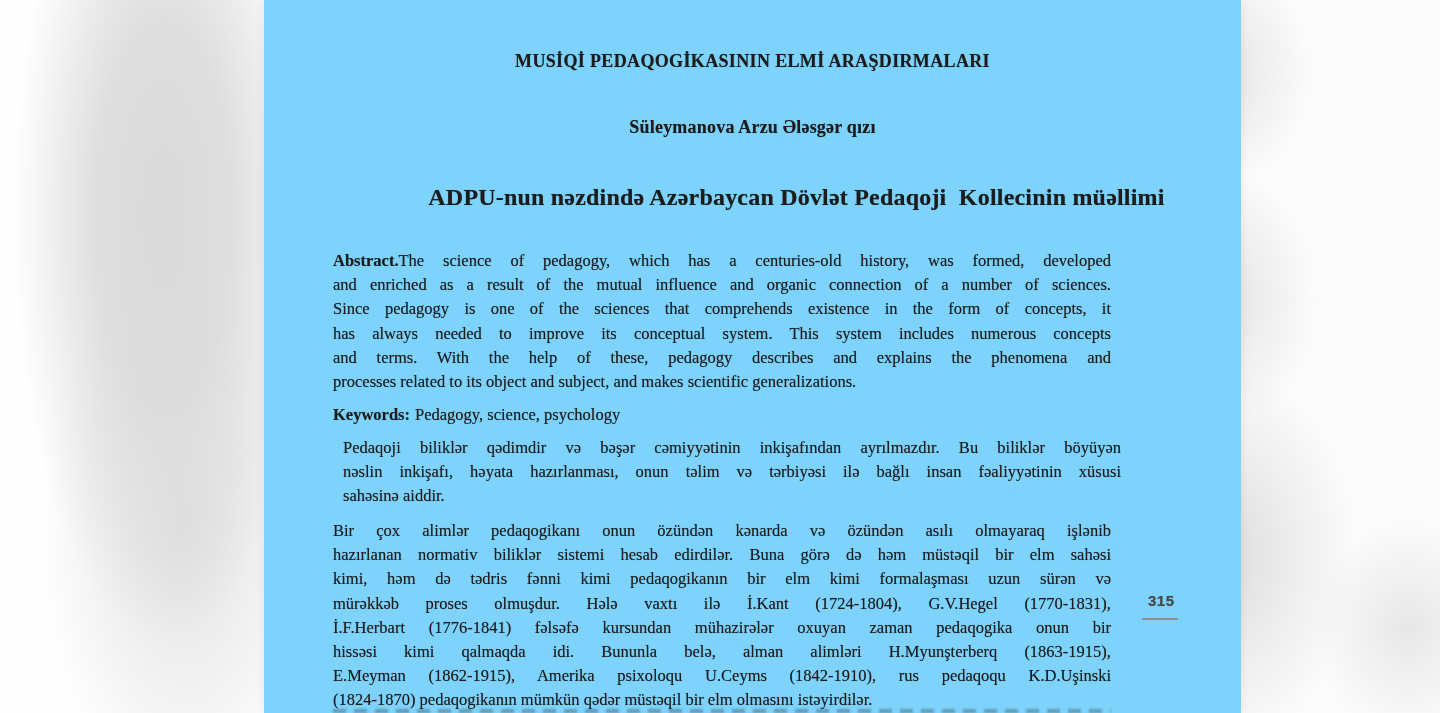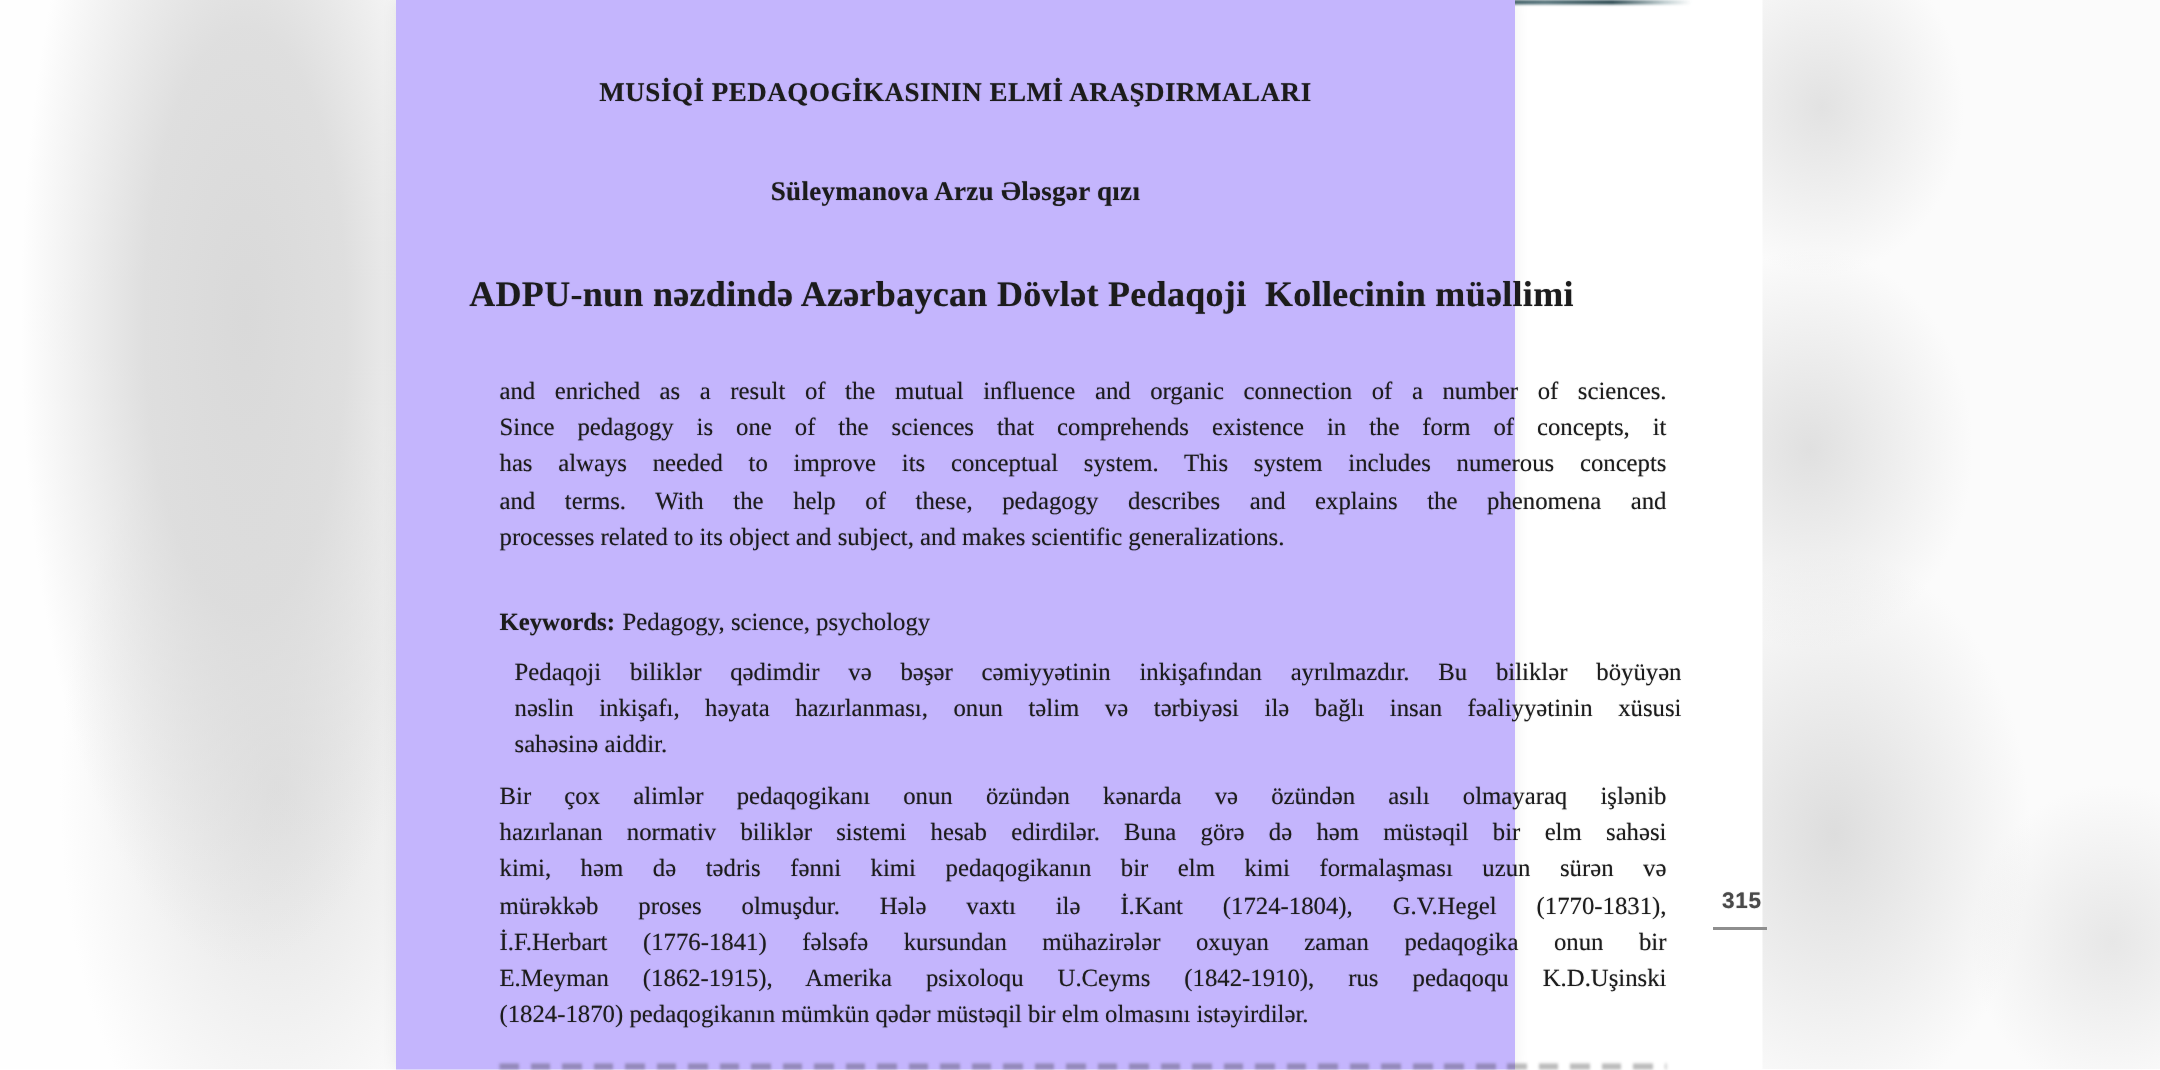--- a/index.html
+++ b/index.html
@@ -31,22 +31,22 @@
   .top-strip {
     position:absolute; left:950px; top:0; width:178px; height:3px;
     background:linear-gradient(90deg,
       rgba(70,105,110,0.75) 0%, rgba(32,66,74,0.9) 20%, rgba(50,86,94,0.8) 45%,
       rgba(28,60,68,0.9) 70%, rgba(120,150,155,0.45) 90%, rgba(160,185,190,0) 100%);
     filter:blur(0.6px);
   }
 
   
   .page {
-    position:absolute; left:264px; top:0; width:746px; height:713px;
-    background:#c4b5fd;
+    position:absolute; left:264px; top:0; width:977px; height:713px;
+    background:#7dd3fc;
     box-shadow:0 0 10px rgba(0,0,0,0.07);
     color:#1c1c1c;
     filter:blur(0.3px);
   }
   .page * { text-shadow:0 0 0.7px rgba(30,30,30,0.5); }
 
   .centerline { position:absolute; left:0; width:100%; text-align:center; font-weight:bold; }
   .title       { top:51px;  font-size:18px; letter-spacing:0.35px; }
   .author      { top:117px; font-size:18px; letter-spacing:0.2px; }
   .affiliation { top:184px; font-size:24px; letter-spacing:0.2px; white-space:pre-wrap;margin-left:44px; }
@@ -90,20 +90,21 @@
 
   <div class="page">
 
     <div class="centerline title">MUSİQİ PEDAQOGİKASININ ELMİ ARAŞDIRMALARI</div>
 
     <div class="centerline author">Süleymanova Arzu Ələsgər qızı</div>
 
     <div class="centerline affiliation">ADPU-nun nəzdində Azərbaycan Dövlət Pedaqoji&nbsp; Kollecinin müəllimi</div>
 
     <div class="textblock abstract">
+      <div class="jline"><span class="runin">Abstract.</span><span>The science of pedagogy, which has a centuries-old history, was formed, developed</span></div>
       <div class="jline">and enriched as a result of the mutual influence and organic connection of a number of sciences.</div>
       <div class="jline">Since pedagogy is one of the sciences that comprehends existence in the form of concepts, it</div>
       <div class="jline">has always needed to improve its conceptual system. This system includes numerous concepts</div>
       <div class="jline">and terms. With the help of these, pedagogy describes and explains the phenomena and</div>
       <div class="lline">processes related to its object and subject, and makes scientific generalizations.</div>
     </div>
 
     <div class="textblock keywords">
       <div class="lline"><span class="runin">Keywords:</span><span class="kw-text">Pedagogy, science, psychology</span></div>
     </div>
@@ -113,20 +114,21 @@
       <div class="jline">nəslin inkişafı, həyata hazırlanması, onun təlim və tərbiyəsi ilə bağlı insan fəaliyyətinin xüsusi</div>
       <div class="lline">sahəsinə aiddir.</div>
     </div>
 
     <div class="textblock para2">
       <div class="jline">Bir çox alimlər pedaqogikanı onun özündən kənarda və özündən asılı olmayaraq işlənib</div>
       <div class="jline">hazırlanan normativ biliklər sistemi hesab edirdilər. Buna görə də həm müstəqil bir elm sahəsi</div>
       <div class="jline">kimi, həm də tədris fənni kimi pedaqogikanın bir elm kimi formalaşması uzun sürən və</div>
       <div class="jline">mürəkkəb proses olmuşdur. Hələ vaxtı ilə İ.Kant (1724-1804), G.V.Hegel (1770-1831),</div>
       <div class="jline">İ.F.Herbart (1776-1841) fəlsəfə kursundan mühazirələr oxuyan zaman pedaqogika onun bir</div>
+      <div class="jline">hissəsi kimi qalmaqda idi. Bununla belə, alman alimləri H.Myunşterberq (1863-1915),</div>
       <div class="jline">E.Meyman (1862-1915), Amerika psixoloqu U.Ceyms (1842-1910), rus pedaqoqu K.D.Uşinski</div>
       <div class="lline">(1824-1870) pedaqogikanın mümkün qədər müstəqil bir elm olmasını istəyirdilər.</div>
     </div>
 
     <div class="pagenum">315</div>
     <div class="pagenum-rule"></div>
 
     <div class="clipped-line"></div>
 
   </div>

